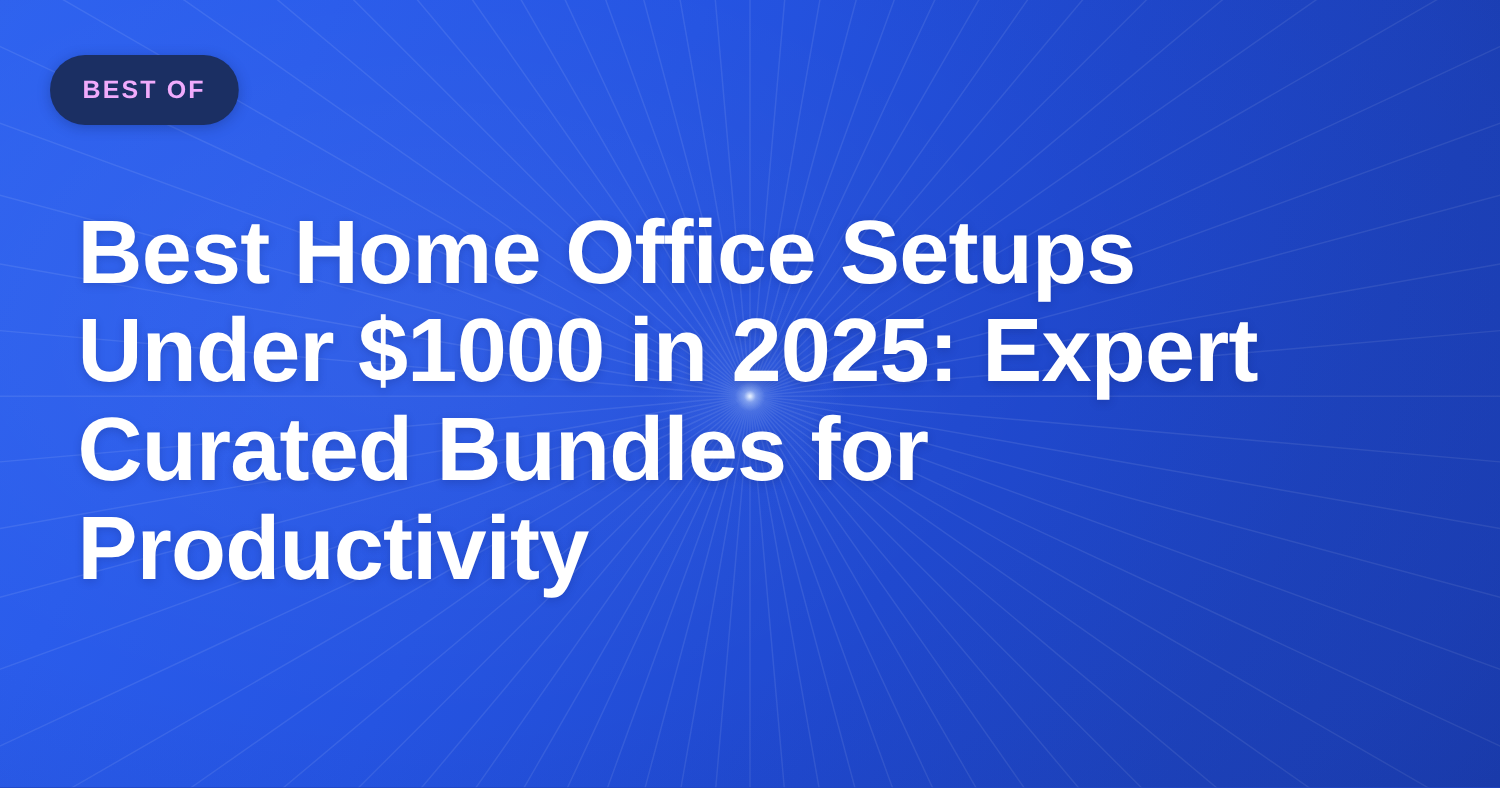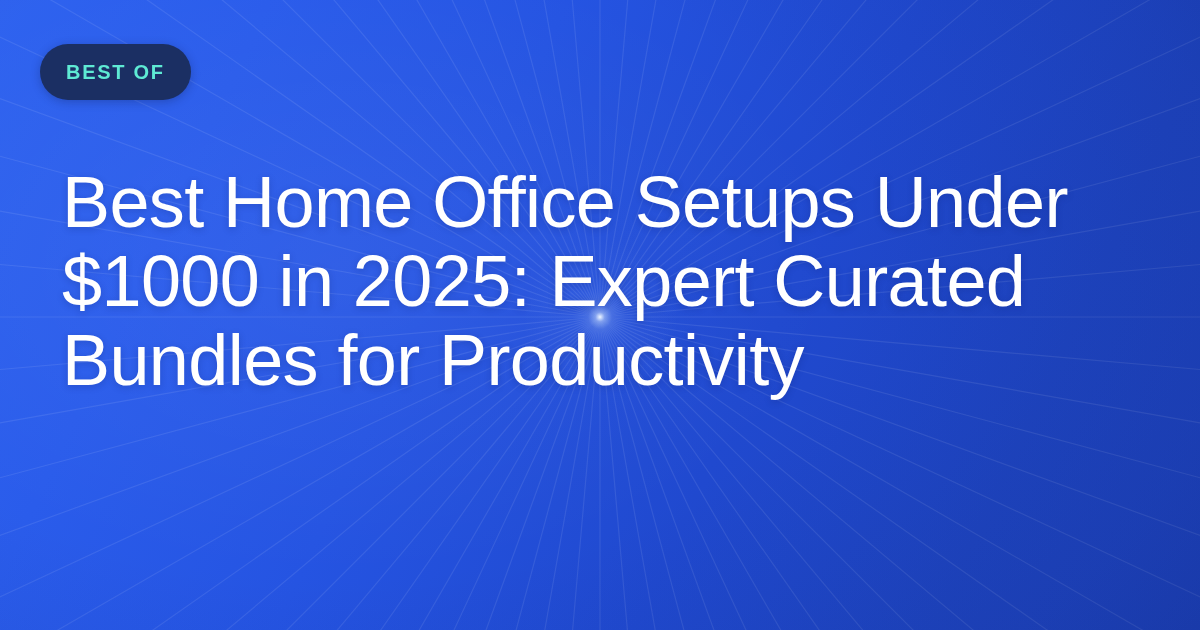--- a/index.html
+++ b/index.html
@@ -88,37 +88,37 @@
     height: 56px;
     box-sizing: border-box;
     display: flex;
     align-items: center;
     padding: 0 26px;
     border-radius: 28px;
     background: #1b2f63;
     box-shadow: 0 2px 10px rgba(10,22,70,0.28);
   }
   .badge-label {
-    color: #5eead4;
+    color: #f0abfc;
     font-size: 20px;
     font-weight: bold;
     letter-spacing: 1.7px;
     line-height: 1;
     white-space: nowrap;
   }
 
   .headline {
     position: absolute;
     left: 62px;
     top: 163px;
     width: 1070px;
     margin: 0;
     color: #ffffff;
     font-size: 72px;
-    font-weight: normal;
+    font-weight: bold;
     line-height: 79px;
     letter-spacing: -0.6px;
     text-shadow: 0 2px 7px rgba(12,28,96,0.22);
   }
 </style>
 </head>
 <body>
 
 <div class="card">
 

